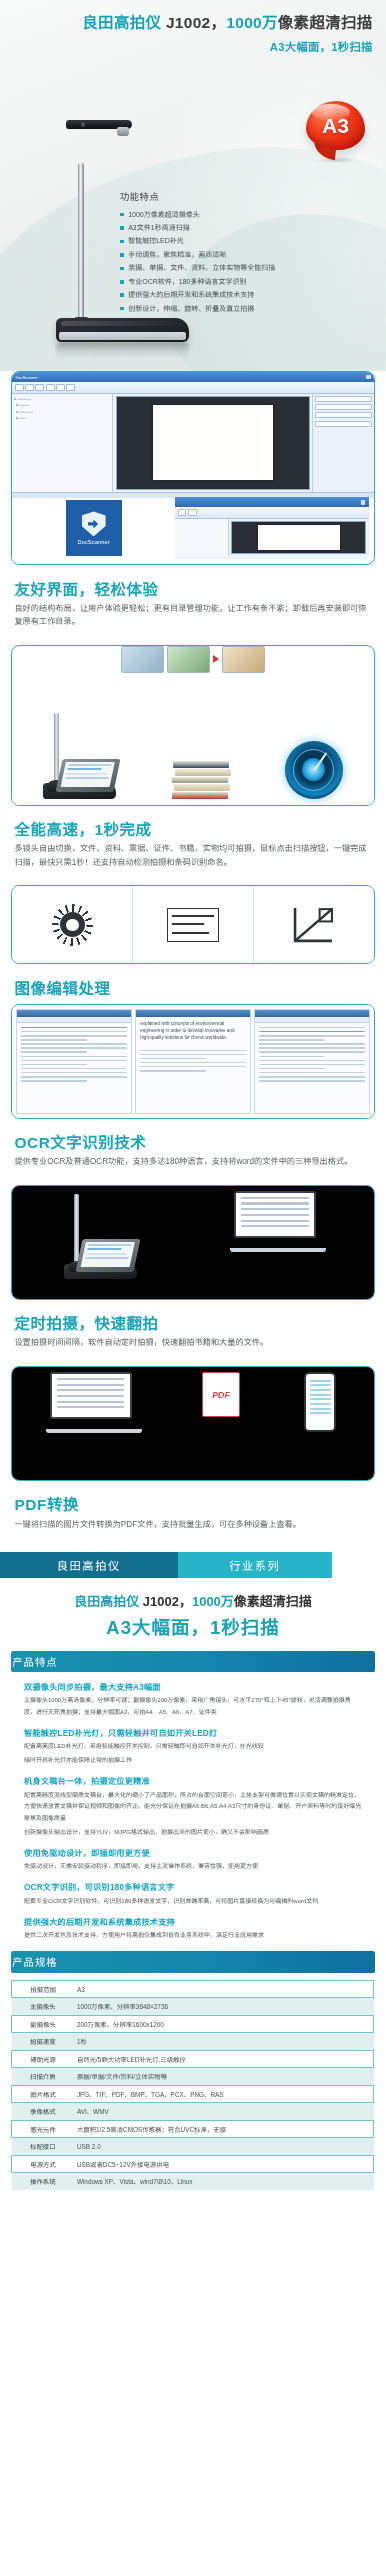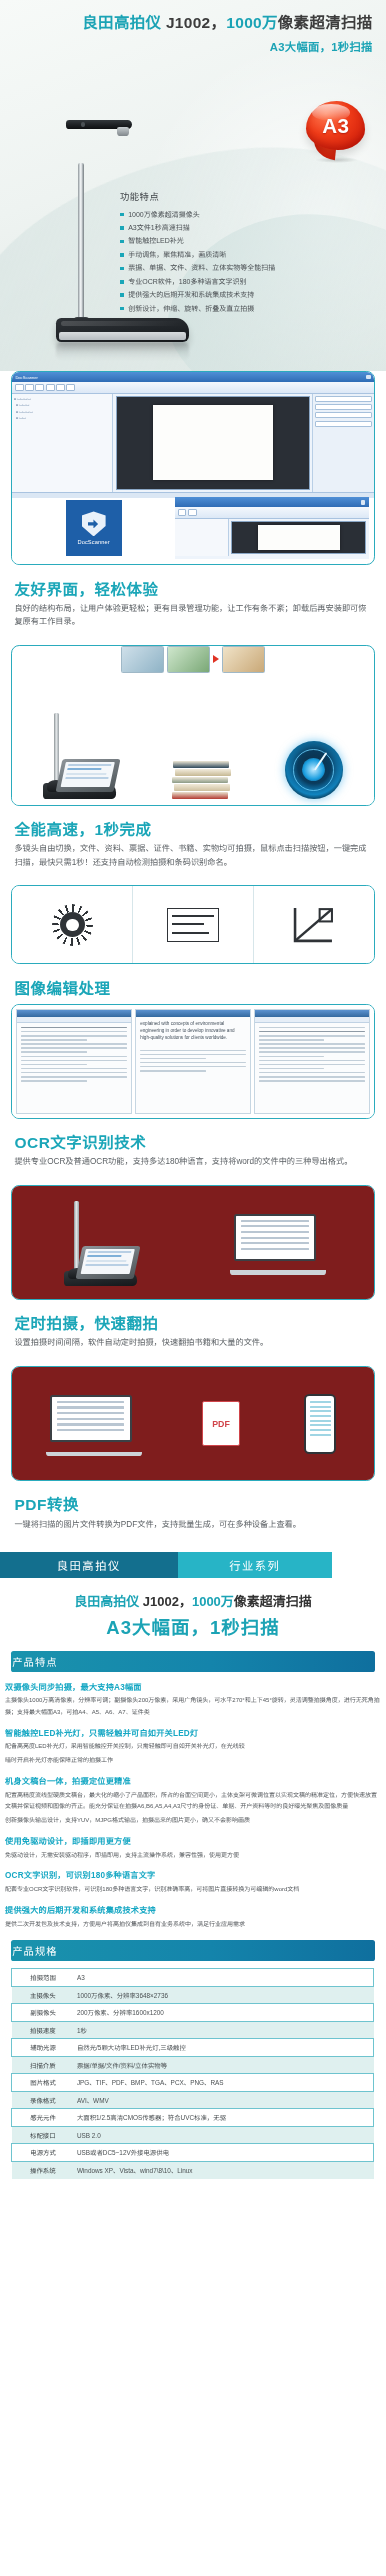--- a/index.html
+++ b/index.html
@@ -288,21 +288,21 @@
   .ocr-pane { flex: 1; background: #fbfcfd; border: 0.5px solid #c6d6e2; position: relative; overflow: hidden; }
   .ocr-bar { height: 7.2px; background: linear-gradient(180deg,#5b92d0,#34699f); }
   .ocr-tool { height: 6.2px; background: #e6eef7; border-bottom: 0.5px solid #c0d2e4; }
   .ocr-lines { padding: 3.6px 4.1px; }
   .ocr-lines i { display: block; height: 1.5px; background: #c3cfd9; margin-bottom: 2.6px; border-radius: 0.5px; }
   .ocr-lines i.short { width: 62%; }
   .ocr-lines i.dark { background: #8e9aa5; }
   .ocr-zoomtext { font-size: 4.6px; color: #44505c; line-height: 1.5; padding: 4.1px; }
 
   
-  .row2 { display: flex; align-items: center; justify-content: space-around; height: 113px; padding: 5.2px; background: #7f1d1d; }
+  .row2 { display: flex; justify-content: space-around; height: 113px; padding: 5.2px; background: #000000; font-style: italic; }
   .laptop { width: 88px; height: 57px; position: relative; }
   .laptop .screen { width: 82px; height: 47px; background: #fff; border: 2.1px solid #3b4045; border-radius: 2.6px; }
   .laptop .screen i { display: block; height: 2.1px; background: #b9c6d2; margin: 3.6px 5.2px; border-radius: 0.5px; }
   .laptop .foot { position: absolute; bottom: -4.1px; left: -4.1px; width: 96px; height: 4.6px; background: #cdd3d8; border-radius: 0 0 3.1px 3.1px; }
   .phone { width: 32px; height: 60px; border: 2.1px solid #2f3337; border-radius: 5.2px; background: #fff; padding: 2.6px; }
   .phone i { display: block; height: 2.1px; background: #9fd5e4; margin: 2.6px 1px; border-radius: 0.5px; }
   .pdf-badge {
     width: 38px; height: 45px; background: #fff; border: 1px solid #d0444a; border-radius: 2.1px;
     display: flex; align-items: center; justify-content: center; color: #d0444a; font-weight: bold; font-size: 8.8px;
   }
@@ -328,21 +328,21 @@
 
   
   .blue-head {
     margin: 9.3px 11.3px 7.2px; height: 21.6px; border-radius: 2.6px;
     background: linear-gradient(90deg, #1a93ad 0%, #1484ab 55%, #0f6f9e 100%);
     color: #fff; font-size: 10.3px; display: flex; align-items: center; padding-left: 1px;
     letter-spacing: 1px;
   }
 
   
-  .prose { padding: 0 5px; }
+  .prose { padding: 0 24px; }
   .prose h3 { font-size: 8.2px; color: #17a8c4; margin: 7.2px 0 3.6px; font-weight: bold; letter-spacing: 0.2px; }
   .prose p { font-size: 6px; color: #55595d; line-height: 1.95; margin-bottom: 2.1px; }
 
   
   .spec-table { margin: 4.1px 11.3px 15.5px; border-collapse: collapse; width: calc(100% - 23px); }
   .spec-table tr { height: 17.5px; }
   .spec-table tr.odd td { background: #ffffff; border-top: 0.5px solid #6ec4cf; border-bottom: 0.5px solid #6ec4cf; }
   .spec-table tr.even td { background: #dff0ef; }
   .spec-table td { font-size: 6.4px; color: #4b5053; padding: 0 3.1px; vertical-align: middle; }
   .spec-table td.k { width: 62px; text-align: center; color: #3f4447; }

